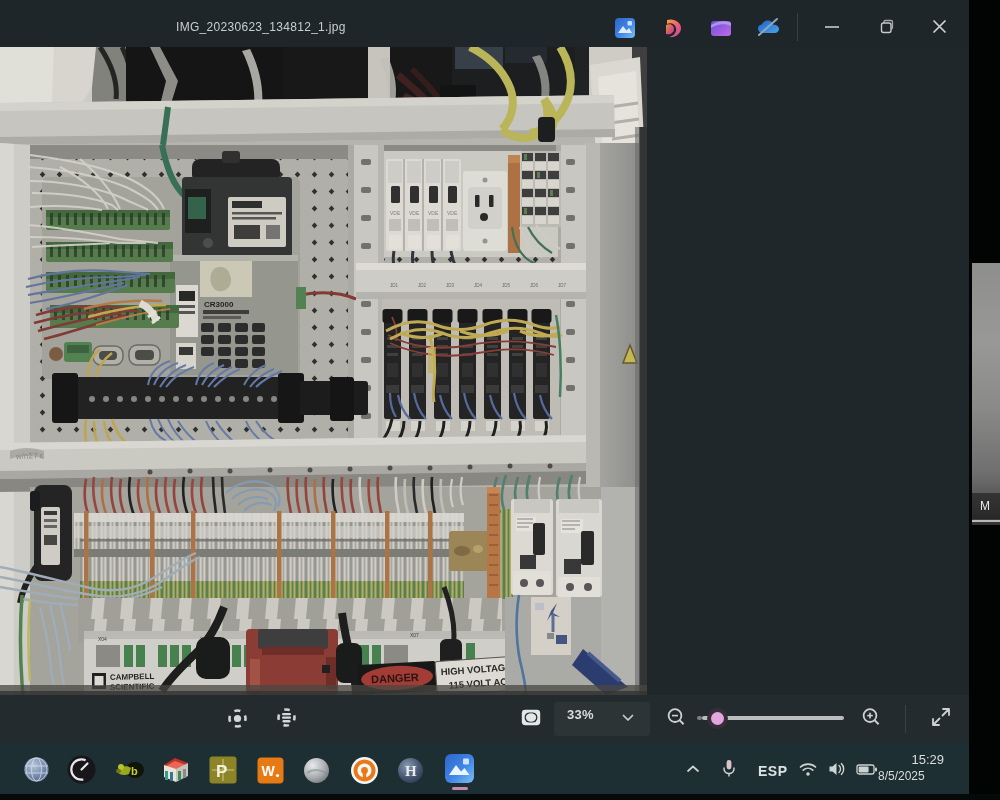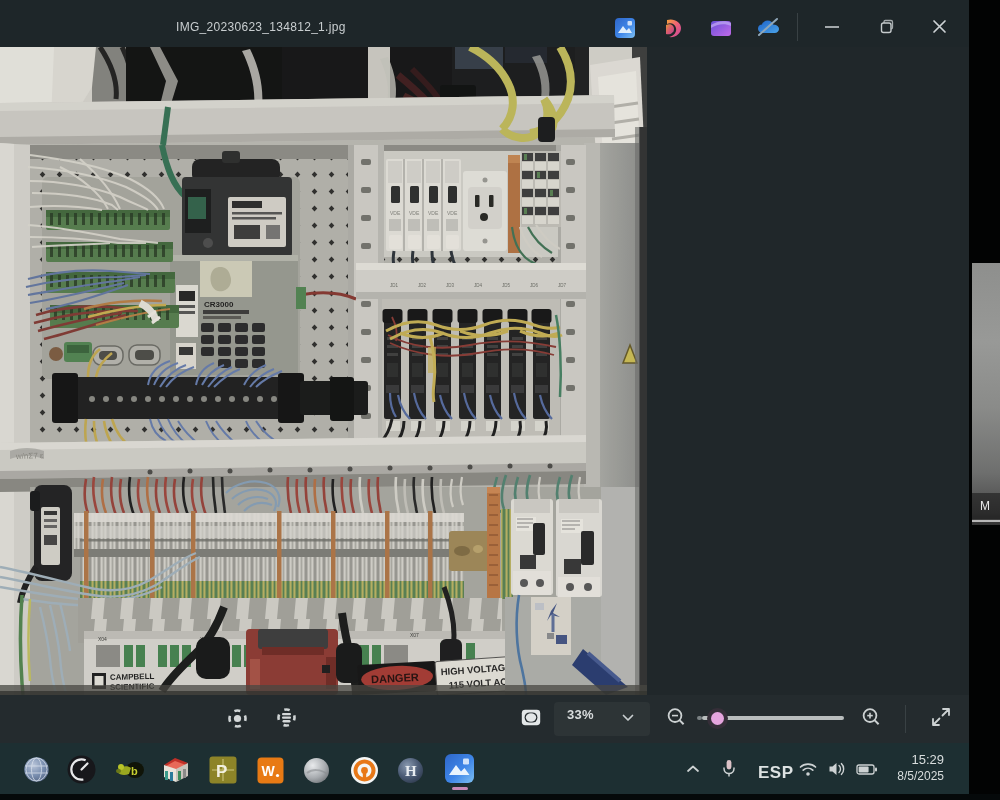--- a/index.html
+++ b/index.html
@@ -909,36 +909,36 @@
   </svg>
   <div class="abs" style="left:452px;top:44px;width:16px;height:3px;border-radius:2px;background:#c98ab8;"></div>
   <svg class="abs" style="left:686px;top:20px" width="14" height="12" viewBox="0 0 14 12">
       <path d="M2 8 L7 3.5 L12 8" fill="none" stroke="#cdd2d3" stroke-width="1.7" stroke-linecap="round" stroke-linejoin="round"></path>
     </svg>
   <svg class="abs" style="left:722px;top:16px" width="14" height="19" viewBox="0 0 14 19">
     <rect x="4.6" y="1" width="4.8" height="9.5" rx="2.4" fill="#dcc3c8"></rect>
     <path d="M2 8.5 L2 9.5 C2 12.5 4.2 14.5 7 14.5 C9.8 14.5 12 12.5 12 9.5 L12 8.5" fill="none" stroke="#cdd2d3" stroke-width="1.5"></path>
     <line x1="7" y1="14.5" x2="7" y2="17.5" stroke="#cdd2d3" stroke-width="1.5"></line>
   </svg>
-  <div class="abs" style="left:758px;top:20px;font-size:17px;font-weight:bold;color:#dde2e2;letter-spacing:0.5px;">ESP</div>
+  <div class="abs" style="left:758px;top:20px;font-size:14px;font-weight:bold;color:#dde2e2;letter-spacing:0.5px;">ESP</div>
   <svg class="abs" style="left:799px;top:19px" width="18" height="15" viewBox="0 0 18 15">
     <path d="M1.5 5 C5.5 1.2 12.5 1.2 16.5 5" fill="none" stroke="#cdd2d3" stroke-width="1.7" stroke-linecap="round"></path>
     <path d="M4.2 8.2 C7 5.6 11 5.6 13.8 8.2" fill="none" stroke="#cdd2d3" stroke-width="1.7" stroke-linecap="round"></path>
     <circle cx="9" cy="12" r="1.8" fill="#cdd2d3"></circle>
   </svg>
   <svg class="abs" style="left:828px;top:18px" width="18" height="16" viewBox="0 0 18 16">
     <path d="M1.5 5.5 L4.5 5.5 L8.5 2 L8.5 14 L4.5 10.5 L1.5 10.5 Z" fill="#cdd2d3"></path>
     <path d="M11 4.5 C13 6.2 13 9.8 11 11.5 M13.4 2.6 C16.4 5.2 16.4 10.8 13.4 13.4" fill="none" stroke="#cdd2d3" stroke-width="1.4" stroke-linecap="round"></path>
   </svg>
   <svg class="abs" style="left:856px;top:19px" width="22" height="15" viewBox="0 0 22 15">
     <rect x="1" y="3" width="17" height="9" rx="2" fill="none" stroke="#cdd2d3" stroke-width="1.3"></rect>
     <rect x="2.6" y="4.6" width="10" height="5.8" rx="1" fill="#cdd2d3"></rect>
     <rect x="19" y="5.5" width="2" height="4" rx="1" fill="#cdd2d3"></rect>
   </svg>
   <div class="abs" style="left:884px;top:9px;width:60px;text-align:right;font-size:13px;color:#d8dddd;">15:29</div>
-  <div class="abs" style="left:878px;top:26px;width:66px;text-align:right;font-size:12px;color:#d8dddd;">8/5/2025</div>
+  <div class="abs" style="left:878px;top:26px;width:66px;text-align:left;font-size:12px;color:#d8dddd;">8/5/2025</div>
 </div>
 <div id="rightblack"></div>
 <div id="overlay">
   <div class="nameband">M</div>
   <div class="bline"></div>
 </div>
 <div id="bottomstrip"></div>
 
 </body></html>

